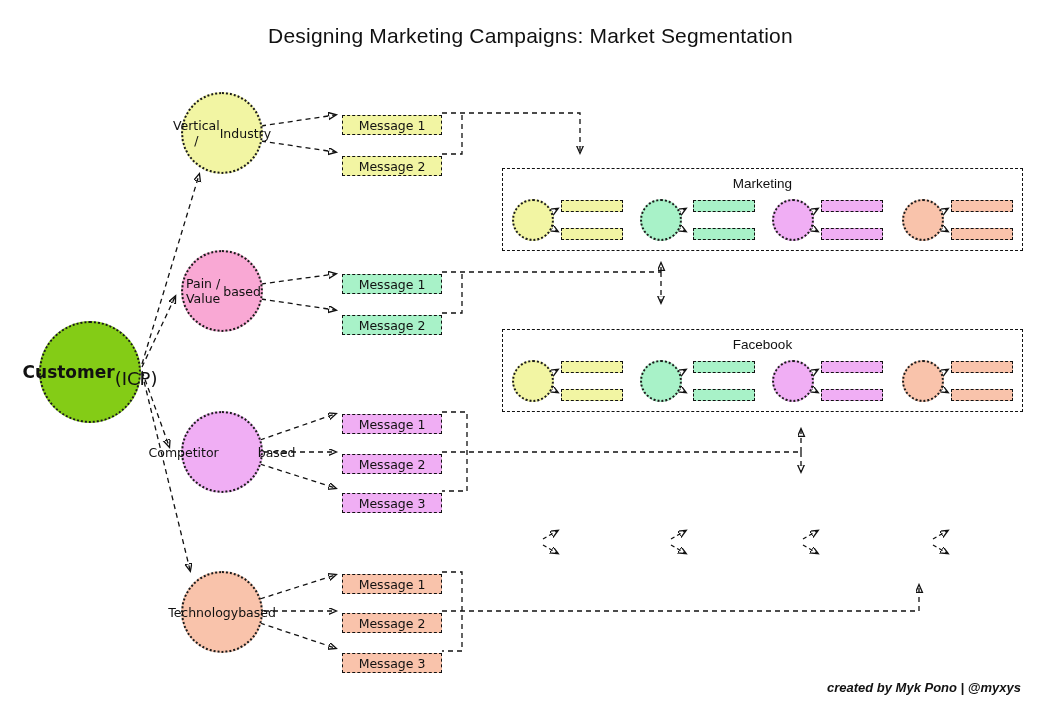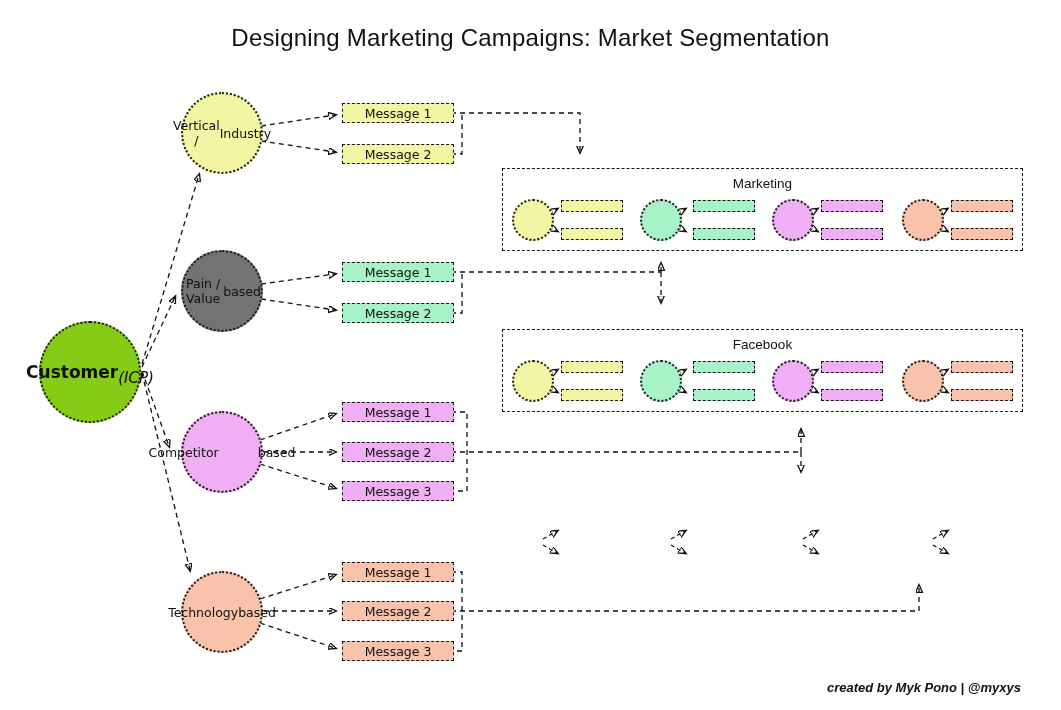--- a/index.html
+++ b/index.html
@@ -1,39 +1,39 @@
 <!DOCTYPE html>
 <html><head>
 <meta charset="utf-8">
 <style>
   html,body{margin:0;padding:0;background:#ffffff;}
   .stage{position:relative;width:1061px;height:710px;background:#ffffff;overflow:hidden;
          font-family:"DejaVu Sans",sans-serif;color:#111;}
   .title{position:absolute;top:24px;left:0;width:100%;text-align:center;
-         font-family:"Liberation Sans",sans-serif;font-size:24px;letter-spacing:.2px;}
+         font-family:"Liberation Sans",sans-serif;font-size:21px;letter-spacing:.2px;}
   .wires{position:absolute;left:0;top:0;width:1061px;height:710px;}
   .wires path{fill:none;stroke:#111;stroke-width:1.3;}
   .dash{stroke-dasharray:5 4;}
   .sdash{stroke-dasharray:4 3;}
 
   .node{position:absolute;border:2px dotted #1a1a1a;border-radius:50%;
         display:flex;flex-direction:row;align-items:center;justify-content:center;
         text-align:center;box-sizing:border-box;}
   .customer{left:39px;top:321px;width:102px;height:102px;background:#84cc16;}
   .customer .main{font-size:17px;font-weight:700;}
-  .customer .sub{font-size:15px;font-style:italic;margin-top:12px;}
+  .customer .sub{font-size:18px;margin-top:12px;}
   .segnode{width:82px;height:82px;left:181px;font-size:12.5px;line-height:15px;}
   .seg-vertical{top:92px;background:#f2f5a3;}
-  .seg-pain{top:250px;background:#737373;}
+  .seg-pain{top:250px;background:#f9a8d4;}
   .seg-competitor{top:411px;background:#f0aef4;gap:39px;}
   .seg-technology{top:571px;background:#f9c3ab;}
 
-  .msg{position:absolute;left:342px;width:112px;height:20px;box-sizing:border-box;
+  .msg{position:absolute;left:342px;width:100px;height:20px;box-sizing:border-box;
        border:1.5px dashed #111;display:flex;align-items:center;justify-content:center;
-       font-size:12.5px;}
+       font-size:12.5px;margin-top:12px;}
   .m-yellow{background:#f2f5a3;} .m-mint{background:#a8f2c8;}
   .m-purple{background:#f0aef4;} .m-salmon{background:#f9c3ab;}
 
   .panel{position:absolute;left:502px;width:521px;box-sizing:border-box;
          border:1.5px dashed #111;}
   .panel-title{position:absolute;top:7px;left:0;width:100%;text-align:center;
          font-family:"Liberation Sans",sans-serif;font-size:13.5px;}
   .pcircle{position:absolute;top:30px;width:42px;height:42px;border:2px dotted #1a1a1a;
          border-radius:50%;box-sizing:border-box;}
   .pbar{position:absolute;width:62px;height:12px;box-sizing:border-box;

